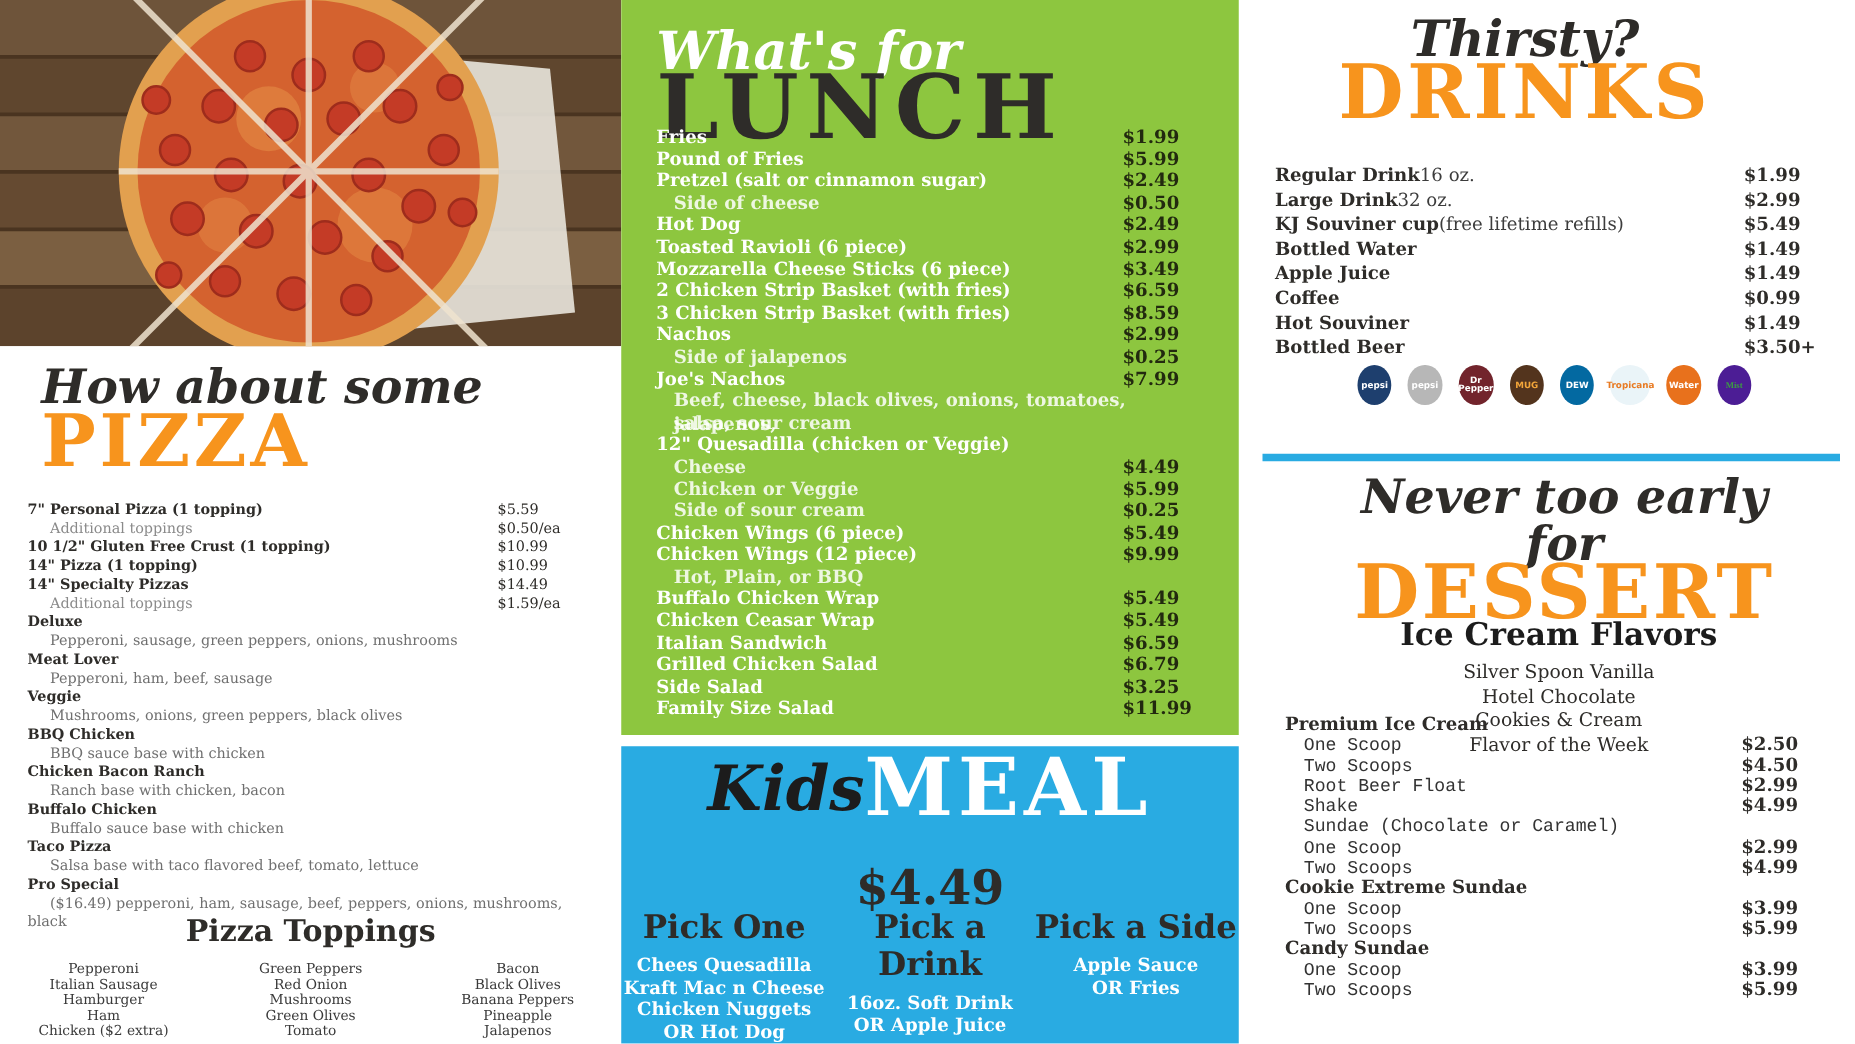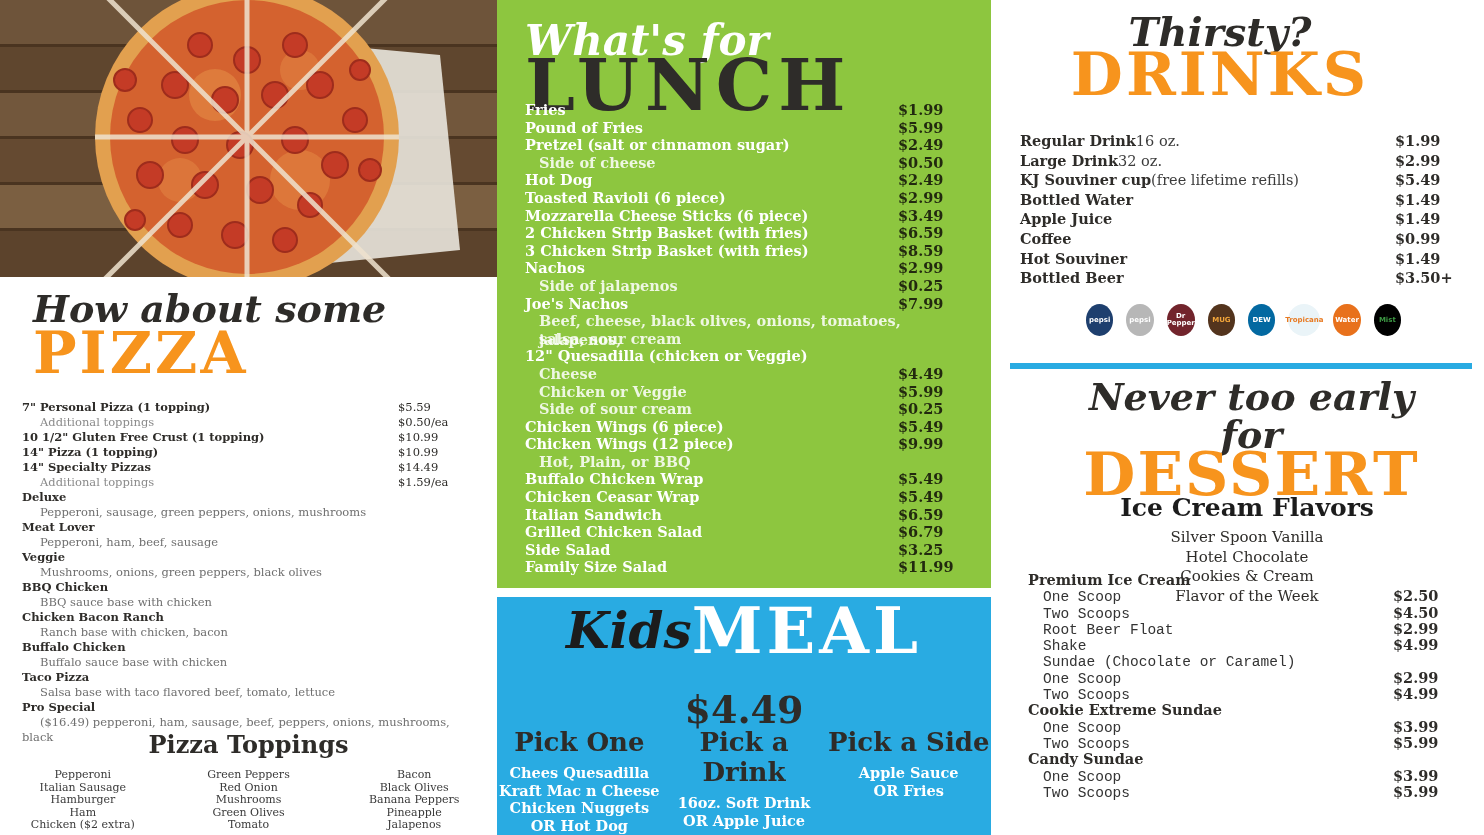--- a/index.html
+++ b/index.html
@@ -46,21 +46,21 @@
   #kids-cols .klines{margin-top:7px;}
   
   #drinks-head{position:absolute;left:1010px;top:12px;width:420px;text-align:center;line-height:1;}
   #drinks-head .script{font-size:40px;color:#2e2c29;}
   #drinks-head .slab{font-size:60px;color:#f7941d;letter-spacing:3px;margin-top:-8px;}
   #drinks-list{position:absolute;left:1020px;top:131px;width:420px;}
   .d-row{position:relative;height:19.6px;line-height:19.6px;font-size:14.5px;color:#2e2c29;}
   .d-row .nm{font-weight:700;display:inline-block;min-width:95px;}
   .d-row .sz{font-weight:400;color:#3c3c3c;}
   .d-row .pr{position:absolute;left:375px;top:0;font-weight:700;}
-  #logos{position:absolute;left:1086px;top:304px;width:315px;display:flex;gap:13px;}
+  #logos{position:absolute;left:1086px;top:292px;width:315px;display:flex;gap:13px;}
   .logo{width:32px;height:32px;border-radius:50%;display:flex;align-items:center;justify-content:center;
         font-family:"DejaVu Sans",sans-serif;font-size:7px;font-weight:700;text-align:center;line-height:1;}
   #divider{position:absolute;left:1010px;top:363px;width:462px;height:6px;}
   #dessert-head{position:absolute;left:1059px;top:378px;width:385px;text-align:center;line-height:1;}
   #dessert-head .script{font-size:38px;color:#2e2c29;}
   #dessert-head .slab{font-size:60px;color:#f7941d;letter-spacing:2px;margin-top:-10px;}
   #icecream-title{position:absolute;left:1010px;top:493px;width:474px;text-align:center;
                   font-size:25px;font-weight:700;color:#1c1c1c;}
   #flavors{position:absolute;left:1010px;top:528px;width:474px;display:flex;flex-direction:column;}
   #flavors .fcol{flex:1;text-align:center;font-size:15px;line-height:19.5px;color:#2e2c29;}
@@ -271,21 +271,21 @@
       <div class="d-row"><span class="nm">Bottled Beer</span><span class="pr">$3.50+</span></div>
     </div>
   <div id="logos">
       <div class="logo" style="background: rgb(30, 63, 110); color: rgb(255, 255, 255);">pepsi</div>
       <div class="logo" style="background: rgb(183, 183, 183); color: rgb(255, 255, 255);">pepsi</div>
       <div class="logo" style="background: rgb(114, 36, 44); color: rgb(255, 255, 255);">Dr Pepper</div>
       <div class="logo" style="background: rgb(83, 52, 29); color: rgb(243, 166, 58);">MUG</div>
       <div class="logo" style="background: #0369a1; color: rgb(255, 255, 255);">DEW</div>
       <div class="logo" style="background: rgb(234, 244, 248); color: rgb(232, 122, 34);">Tropicana</div>
       <div class="logo" style="background: rgb(232, 113, 28); color: rgb(255, 255, 255);">Water</div>
-      <div class="logo" style="background: #000000; color: rgb(61, 154, 68);">Mist</div>
+      <div class="logo" style="background: #4c1d95; color: rgb(61, 154, 68); font-family: Liberation Serif, serif;">Mist</div>
     </div>
   <div id="divider" style="background: rgb(41, 171, 226);"></div>
 
   <div id="dessert-head">
     <div class="script">Never too early for</div>
     <div class="slab">DESSERT</div>
   </div>
   <div id="icecream-title">Ice Cream Flavors</div>
   <div id="flavors">
       <div class="fcol">

